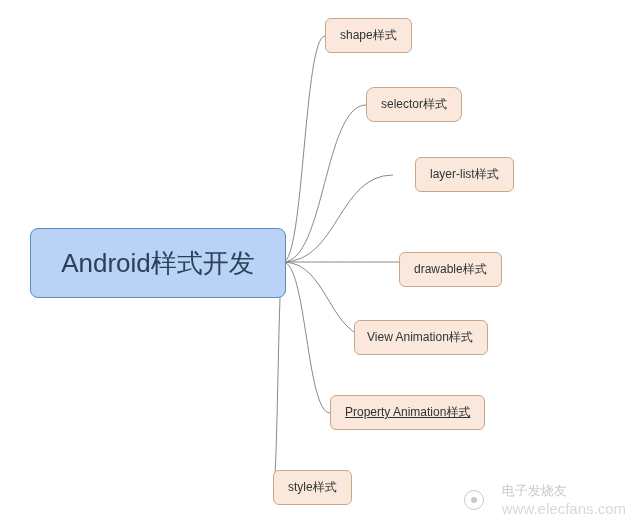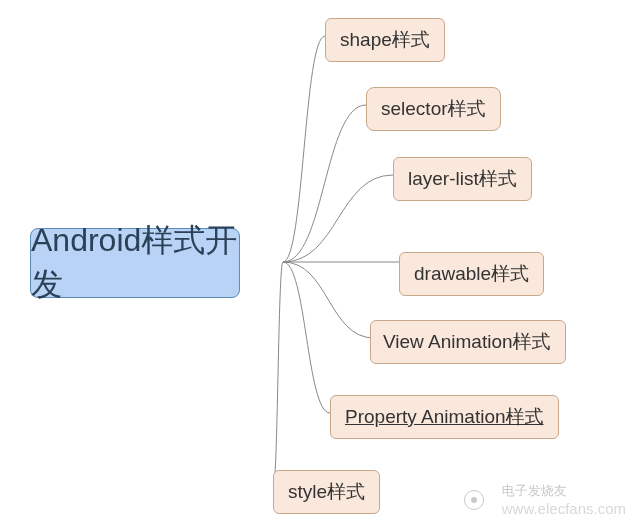--- a/index.html
+++ b/index.html
@@ -12,38 +12,38 @@
       height: 525px;
       background: #ffffff;
       position: relative;
       font-family: Arial, "Microsoft YaHei", sans-serif;
       overflow: hidden;
     }
     .root-node {
       position: absolute;
       left: 30px;
       top: 228px;
-      width: 210px;
+      width: 256px;
       height: 70px;
       background: #b8d3f5;
       border: 1px solid #5b8db8;
       border-radius: 8px;
       display: flex;
       align-items: center;
       justify-content: center;
-      font-size: 32px;
+      font-size: 26px;
       color: #2c4158;
     }
     .child-node {
       position: absolute;
       background: #fae8dc;
       border: 1px solid #c9a88a;
       border-radius: 6px;
       padding: 8px 14px;
-      font-size: 19px;
+      font-size: 12px;
       color: #333;
       white-space: nowrap;
     }
     svg.connectors {
       position: absolute;
       top: 0;
       left: 0;
       width: 636px;
       height: 525px;
       pointer-events: none;
@@ -97,23 +97,23 @@
     </g>
 </svg>
 
 <div class="root-node">
   <span>Android样式开发</span>
 </div>
 
 <div id="children-container">
     <div class="child-node" style="left: 325px; top: 18px;"><span>shape样式</span></div>
     <div class="child-node" style="left: 366px; top: 87px; border-radius: 8px;"><span>selector样式</span></div>
-    <div class="child-node" style="left: 393px; top: 157px; text-align: center;"><span>layer-list样式</span></div>
+    <div class="child-node" style="left: 415px; top: 157px; text-align: center;"><span>layer-list样式</span></div>
     <div class="child-node" style="left: 399px; top: 252px;"><span>drawable样式</span></div>
-    <div class="child-node" style="left: 370px; top: 320px; padding-left: 12px;"><span>View Animation样式</span></div>
+    <div class="child-node" style="left: 354px; top: 320px; padding-left: 12px;"><span>View Animation样式</span></div>
     <div class="child-node" style="left: 330px; top: 395px; text-decoration: underline;"><span>Property Animation样式</span></div>
     <div class="child-node" style="left: 273px; top: 470px;"><span>style样式</span></div>
   </div>
 
 <div class="watermark">
   <div class="watermark-icon"></div>
   <div>
     <div>电子发烧友</div>
     <div class="watermark-url">www.elecfans.com</div>
   </div>

